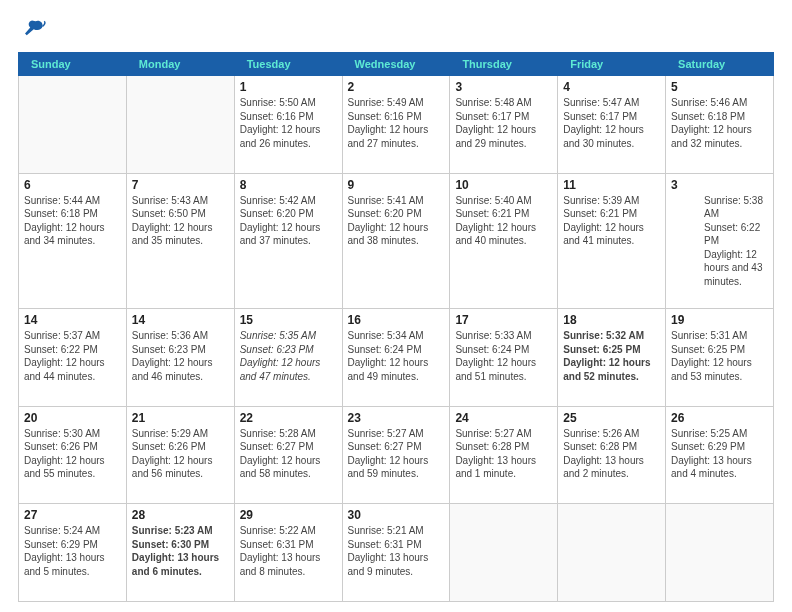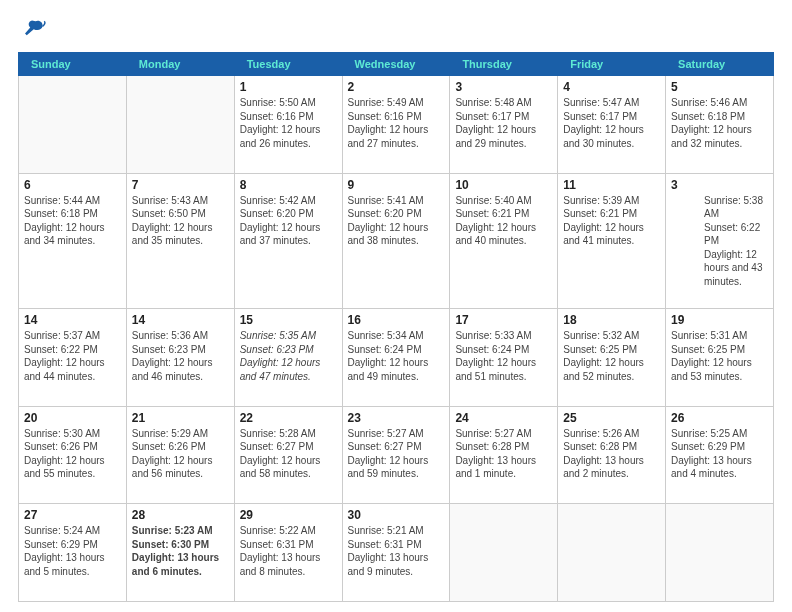--- a/index.html
+++ b/index.html
@@ -230,21 +230,21 @@
 Daylight: 12 hours and 49 minutes.</div>
           </td>
           <td>
             <span class="day-num">17</span>
             <div class="day-info" style="white-space: pre-line;">Sunrise: 5:33 AM
 Sunset: 6:24 PM
 Daylight: 12 hours and 51 minutes.</div>
           </td>
           <td>
             <span class="day-num">18</span>
-            <div class="day-info" style="white-space: pre-line;">Sunrise: 5:32 AM
+            <div class="day-info" style="white-space: pre-line; font-weight: bold;">Sunrise: 5:32 AM
 Sunset: 6:25 PM
 Daylight: 12 hours and 52 minutes.</div>
           </td>
           <td>
             <span class="day-num">19</span>
             <div class="day-info" style="white-space: pre-line;">Sunrise: 5:31 AM
 Sunset: 6:25 PM
 Daylight: 12 hours and 53 minutes.</div>
           </td>
         </tr>

